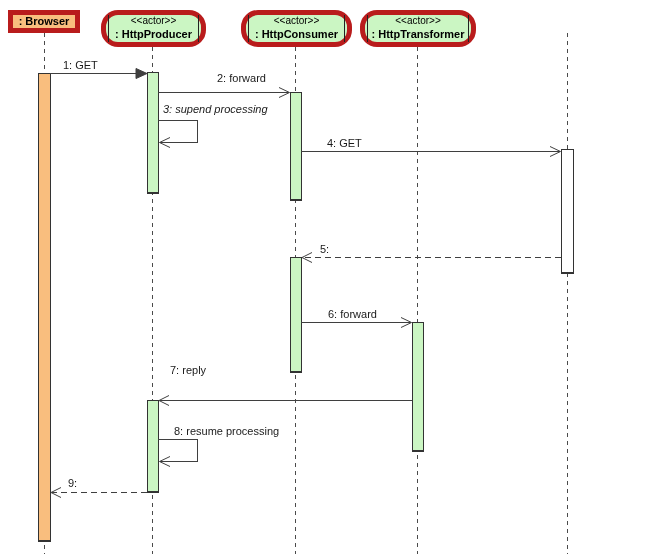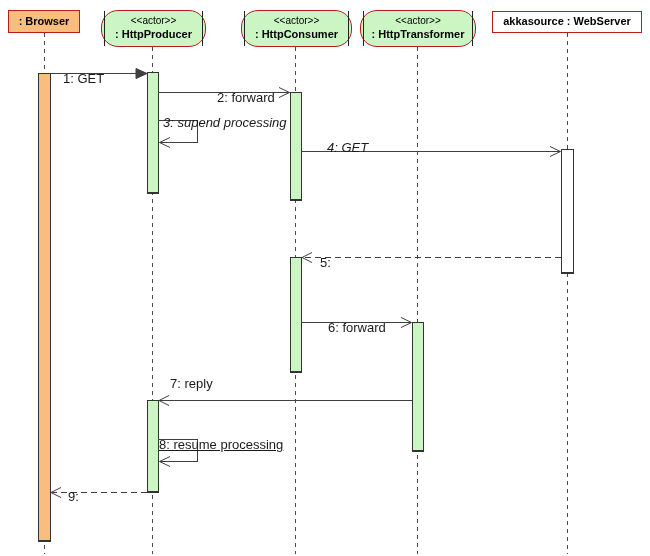--- a/index.html
+++ b/index.html
@@ -3,38 +3,38 @@
 <meta charset="utf-8">
 <style>
   html,body{margin:0;padding:0;background:#fff;}
   .canvas{
     position:relative;width:650px;height:556px;background:#fff;overflow:hidden;
     font-family:"Liberation Sans","DejaVu Sans",sans-serif;color:#000;
   }
   .layer{position:absolute;left:0;top:0;}
   
   .pbox{
-    position:absolute;box-sizing:border-box;border:1px solid #b91c1c;
+    position:absolute;box-sizing:border-box;border:5px solid #b91c1c;
     display:flex;flex-direction:column;justify-content:center;
     font-size:11px;font-weight:bold;line-height:1.25;background:#fff;text-align:center;
     white-space:nowrap;
   }
   .pbox.object{background:var(--object-fill);}
   .pbox.plain{background:var(--server-fill);}
   .pbox.actor{background:var(--actor-fill);border-radius:17px;}
   
   .pbox.actor::before,.pbox.actor::after{
     content:"";position:absolute;top:0;bottom:0;width:1px;background:#222;
   }
   .pbox.actor::before{left:2px;}
   .pbox.actor::after{right:2px;}
   .stereo{font-weight:normal;font-size:10px;}
   
   .msg-label{
-    position:absolute;font-size:13px;font-weight:normal;white-space:nowrap;color:#1a1a1a;margin-top:12px;
+    position:absolute;font-size:11px;font-weight:normal;white-space:nowrap;color:#1a1a1a;
   }
   
   svg{shape-rendering:crispEdges;}
   .lifeline{stroke:#4a4a4a;stroke-width:1;stroke-dasharray:4 4;fill:none;}
   .bar{stroke:#333;stroke-width:1;}
   .bar-cap{stroke:#333;stroke-width:2;}
   .bar.object{fill:var(--object-fill);}
   .bar.actor{fill:var(--actor-fill);}
   .bar.plain{fill:var(--server-fill);}
   .msg-line{stroke:var(--line-color);stroke-width:1;fill:none;}
@@ -134,27 +134,24 @@
   <div class="pbox actor" style="left:241px;top:10px;width:111px;height:37px;">
     <span class="stereo">&lt;&lt;actor&gt;&gt;</span>
     <span>: HttpConsumer</span>
   </div>
 
   <div class="pbox actor" style="left:360px;top:10px;width:116px;height:37px;">
     <span class="stereo">&lt;&lt;actor&gt;&gt;</span>
     <span>: HttpTransformer</span>
   </div>
 
-  <div class="pbox plain" style="left:492px;top:11px;width:150px;height:22px;">
-    <span>akkasource : WebServer</span>
-  </div>
 
   <span class="msg-label" style="left:63px;top:59px;">1: GET</span>
-  <span class="msg-label" style="left:217px;top:78px;text-align:right;">2: forward</span>
+  <span class="msg-label" style="left:217px;top:72px;text-align:right;">2: forward</span>
   <span class="msg-label" style="left:163px;top:103px;font-style:italic;">3: supend processing</span>
-  <span class="msg-label" style="left:327px;top:128px;font-style:italic;">4: GET</span>
+  <span class="msg-label" style="left:327px;top:137px;">4: GET</span>
   <span class="msg-label" style="left:320px;top:243px;">5:</span>
   <span class="msg-label" style="left:328px;top:308px;">6: forward</span>
   <span class="msg-label" style="left:170px;top:364px;">7: reply</span>
-  <span class="msg-label" style="left:159px;top:425px;text-decoration:underline;">8: resume processing</span>
+  <span class="msg-label" style="left:174px;top:425px;">8: resume processing</span>
   <span class="msg-label" style="left:68px;top:477px;">9:</span>
 
 </div>
 
 </body></html>

